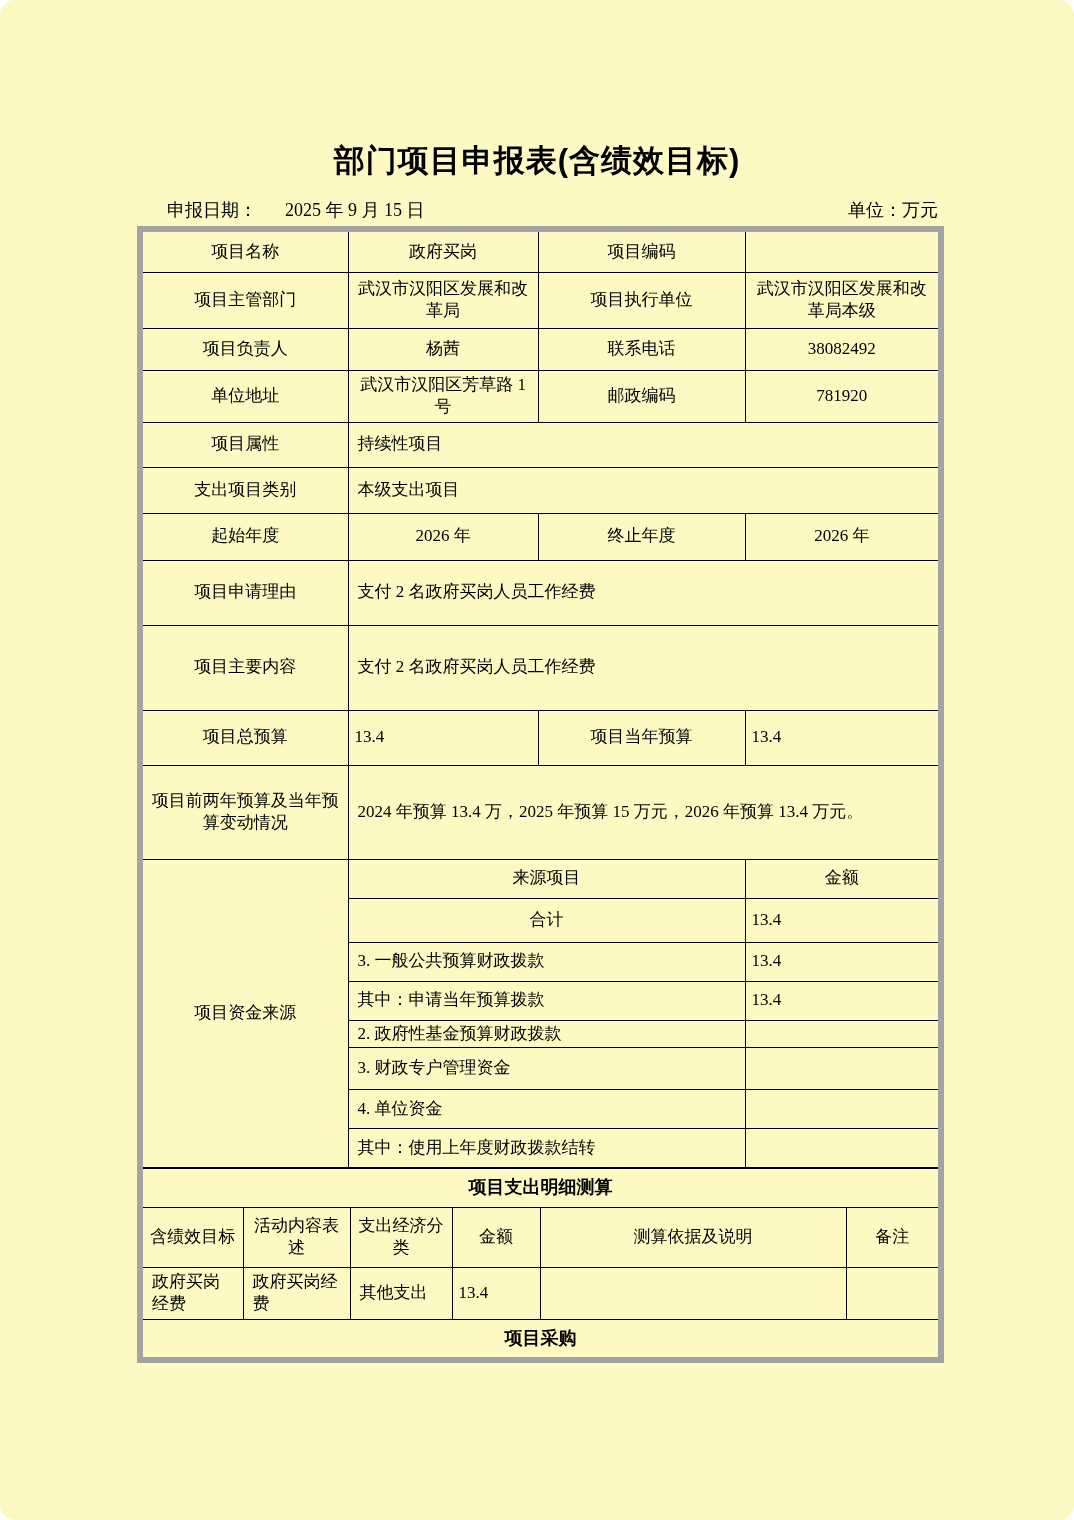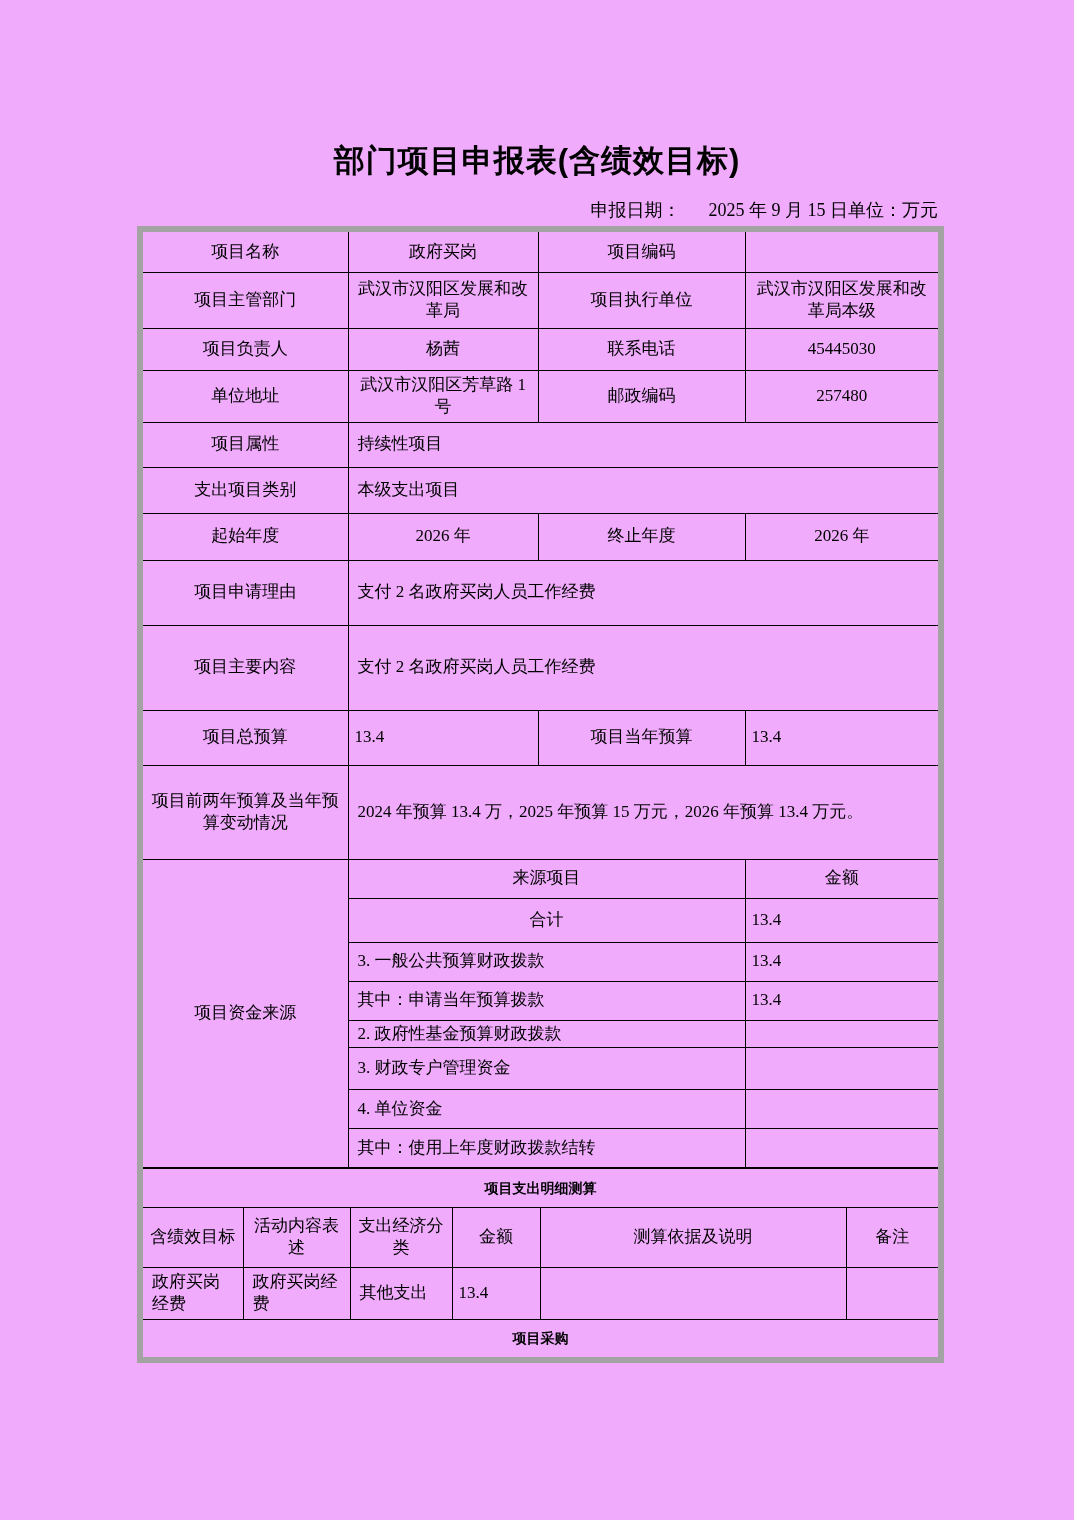--- a/index.html
+++ b/index.html
@@ -1,42 +1,43 @@
 <!DOCTYPE html>
 <html><head>
 <meta charset="utf-8">
 <style>
   html, body { margin: 0; padding: 0; background: #ffffff; }
   .page {
     position: relative;
     width: 1074px;
     height: 1520px;
-    background: #f0abfc;
+    background: #fef9c3;
     font-family: "Liberation Serif", "DejaVu Serif", serif;
     color: #000000;
     overflow: hidden;
+    border-radius: 15px;
   }
   .doc-title {
     position: absolute;
     top: 140px;
     left: 0;
     width: 1074px;
     text-align: center;
     font-family: "Liberation Sans", "DejaVu Sans", sans-serif;
     font-weight: bold;
     font-size: 31px;
     letter-spacing: 1px;
   }
   .meta-row {
     position: absolute;
     top: 198px;
     left: 137px;
     width: 801px;
     display: flex;
-    justify-content: flex-end;
+    justify-content: space-between;
     align-items: flex-end;
     font-size: 18px;
   }
   .meta-left { display: flex; gap: 28px; padding-left: 30px; }
   .form-table {
     position: absolute;
     top: 226px;
     left: 137px;
     width: 801px;
     border-collapse: collapse;
@@ -51,21 +52,21 @@
     padding: 2px 6px;
     overflow: hidden;
     word-break: break-all;
   }
   .form-table { border: 6px solid #a3a3a3; }
   td.left { text-align: left; padding-left: 9px; }
   td.num  { text-align: left; padding-right: 9px; }
   td.sec-head {
     font-family: "Liberation Sans", "DejaVu Sans", sans-serif;
     font-weight: bold;
-    font-size: 14px;
+    font-size: 18px;
     margin-left: 48px;
   }
   tr.thick-top td { border-top: 2px solid #000000; }
 </style>
 </head>
 <body>
 
 <div class="page">
 
   <div class="doc-title">部门项目申报表(含绩效目标)</div>
@@ -103,28 +104,28 @@
       <td colspan="2">项目主管部门</td>
       <td colspan="3">武汉市汉阳区发展和改革局</td>
       <td colspan="2">项目执行单位</td>
       <td colspan="2">武汉市汉阳区发展和改革局本级</td>
     </tr>
 
     <tr style="height:42px">
       <td colspan="2">项目负责人</td>
       <td colspan="3">杨茜</td>
       <td colspan="2">联系电话</td>
-      <td colspan="2">45445030</td>
+      <td colspan="2">38082492</td>
     </tr>
 
     <tr style="height:52px">
       <td colspan="2">单位地址</td>
       <td colspan="3">武汉市汉阳区芳草路 1 号</td>
       <td colspan="2">邮政编码</td>
-      <td colspan="2">257480</td>
+      <td colspan="2">781920</td>
     </tr>
 
     <tr style="height:45px">
       <td colspan="2">项目属性</td>
       <td colspan="7" class="left">持续性项目</td>
     </tr>
 
     <tr style="height:46px">
       <td colspan="2">支出项目类别</td>
       <td colspan="7" class="left">本级支出项目</td>

